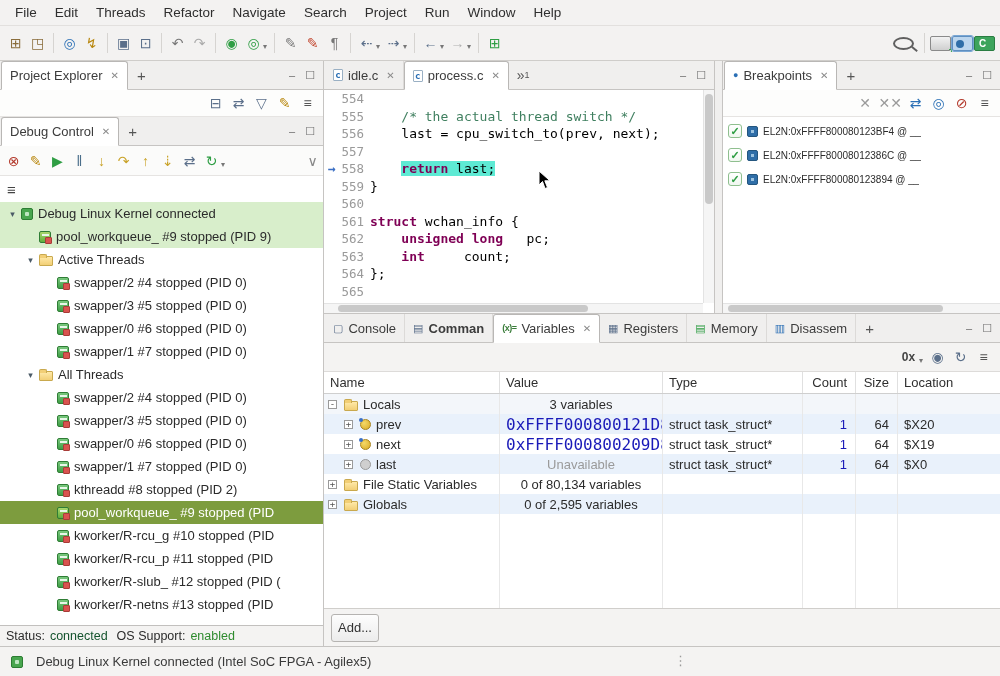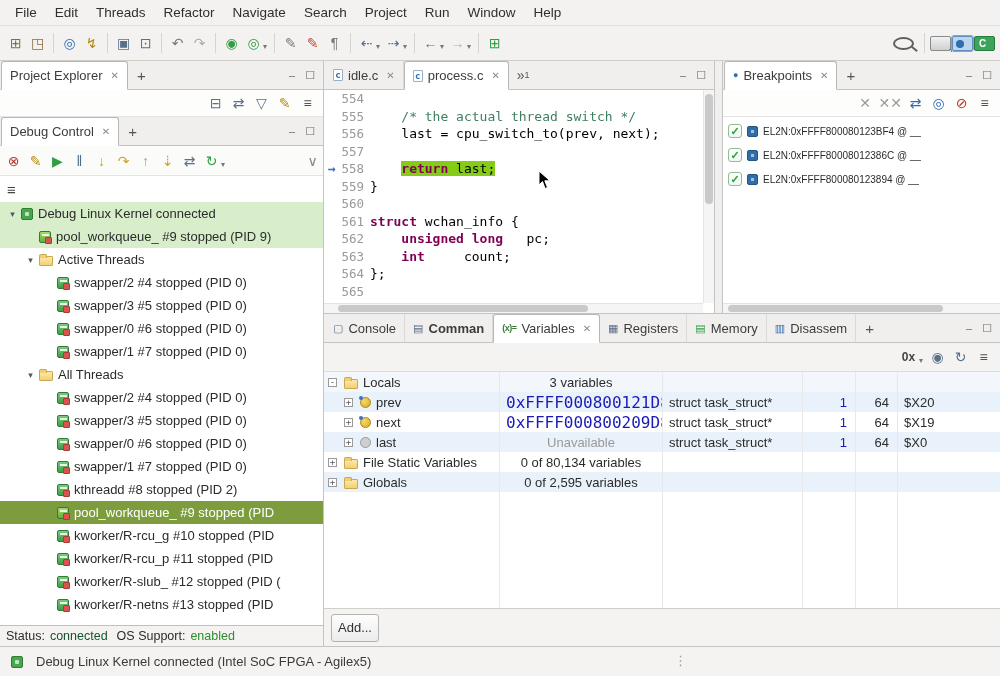--- a/index.html
+++ b/index.html
@@ -76,21 +76,21 @@
 
   
   .editor-panel{width:391px;flex:none;display:flex;flex-direction:column;background:#fff;border-right:1px solid #c6c4c2;min-width:0}
   .code-area{flex:1;position:relative;background:#fff;font-family:"DejaVu Sans Mono",monospace;overflow:hidden;padding-right:11px;padding-bottom:10px}
   .code-line{display:flex;height:17.5px;white-space:pre}
   .ln-ann{width:16px;flex:none;font-size:13px;color:#3b6fc4;font-weight:bold;text-align:center;line-height:17px}
   .ln-num{width:30px;flex:none;text-align:right;color:#9a9a9a;padding-right:6px;font-size:12.5px;line-height:17.5px}
   .ln-code{flex:1;line-height:17.5px;font-size:13px;color:#000;overflow:hidden}
   .seg.kw{color:#7f0055;font-weight:bold}
   .seg.cm{color:#3f7f5f}
-  .seg.hl{background:#84cc16}
+  .seg.hl{background:#5eead4}
   .vscroll{position:absolute;top:0;right:0;bottom:10px;width:11px;background:#f5f5f5;border-left:1px solid #e3e3e3}
   .vthumb{position:absolute;top:4px;left:1px;width:8px;height:110px;background:#c9c9c9;border-radius:4px}
   .hscroll{position:absolute;left:0;right:11px;bottom:0;height:10px;background:#f5f5f5;border-top:1px solid #e3e3e3}
   .hthumb{position:absolute;left:14px;top:1px;height:7px;width:250px;background:#c9c9c9;border-radius:4px}
 
   
   .bp-panel{flex:1;display:flex;flex-direction:column;background:#fff;border-left:1px solid #c6c4c2;min-width:0}
   .bp-list{flex:1;background:#fff;overflow:hidden;position:relative;padding-top:2px}
   .bp-row{height:24px;display:flex;align-items:center;gap:5px;padding-left:5px;white-space:nowrap;overflow:hidden}
   .bp-check{width:14px;height:14px;border:1px solid #8fbf8f;border-radius:3px;background:linear-gradient(#ffffff,#f0f7f0);color:#2f9e44;font-size:11px;font-weight:bold;line-height:12px;text-align:center;flex:none}
@@ -471,20 +471,28 @@
           <span>☐</span>
         </div>
       </div>
       <div class="sub-toolbar" id="var-toolbar">
           <span class="tbi tbtext">0x</span>
           <span class="ddchev">▾</span>
           <span class="tbi" style="color: rgb(91, 111, 138);">◉</span>
           <span class="tbi" style="color: rgb(91, 111, 138);">↻</span>
           <span class="tbi" style="color: rgb(85, 85, 85);">≡</span>
         </div>
+      <div class="var-header" id="var-header">
+          <span class="hcell c0">Name</span>
+          <span class="hcell c1">Value</span>
+          <span class="hcell c2">Type</span>
+          <span class="hcell c3">Count</span>
+          <span class="hcell c4">Size</span>
+          <span class="hcell c5">Location</span>
+        </div>
       <div class="var-rows" id="var-rows">
           <div class="var-row">
             <span class="cell c0" style="padding-left: 4px;">
               <span class="exp">-</span>
               <span class="ti i-folder"></span>
               <span class="vname">Locals</span>
             </span>
             <span class="cell c1 vcenter">3 variables</span>
             <span class="cell c2"></span>
             <span class="cell c3 cnt"></span>

